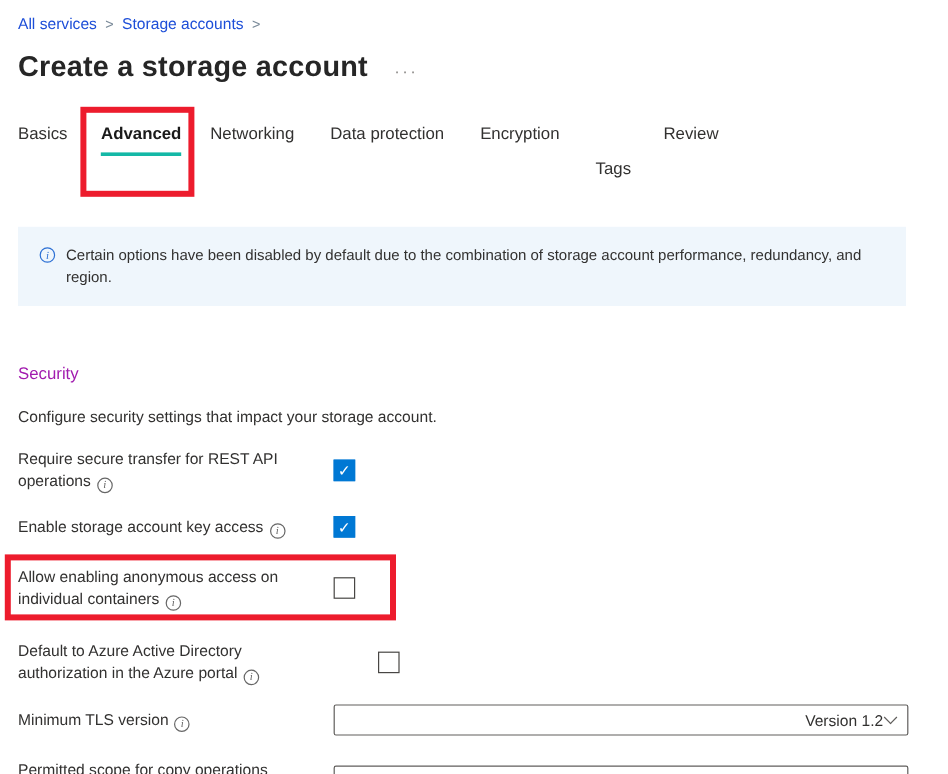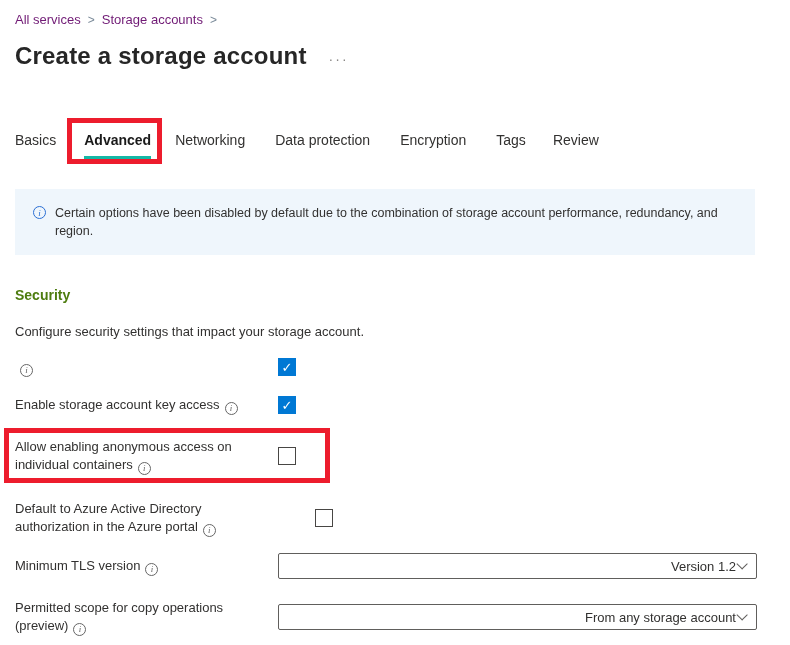--- a/index.html
+++ b/index.html
@@ -2,48 +2,48 @@
 <html><head>
 <meta charset="utf-8">
 <style>
   * { margin:0; padding:0; box-sizing:border-box; }
   html,body { width:790px; height:645px; background:#ffffff; overflow:hidden; }
   body { font-family:"Liberation Sans","DejaVu Sans",sans-serif; color:#323130; }
   .page { position:relative; width:790px; height:645px; padding:12px 35px 0 15px; }
 
   
   .breadcrumb { font-size:13px; line-height:16px; }
-  .breadcrumb a { color:#701a75; text-decoration:none; cursor:pointer; }
+  .breadcrumb a { color:#1d4ed8; text-decoration:none; cursor:pointer; }
   .breadcrumb .sep { color:#7a8a99; margin:0 7px; font-size:12px; }
 
   
   .title-row { margin-top:13px; display:flex; align-items:center; }
   .title-row h1 { font-size:24px; line-height:30px; font-weight:bold; color:#262626; letter-spacing:0.2px; }
   .more { color:#8a8886; font-size:14px; letter-spacing:2px; margin-left:22px; margin-top:6px; cursor:pointer; }
 
   
-  .tabs { margin-top:32px; display:flex; align-items:flex-end; }
+  .tabs { margin-top:32px; display:flex; }
   .tab { font-size:14px; line-height:17px; padding-bottom:10px; color:#323130; cursor:pointer; white-space:nowrap; }
   .tab-basics { margin-right:28px; }
   .tab-wrap { position:relative; margin-right:24px; }
   .tab.selected { font-weight:bold; color:#1a1a1a; border-bottom:3px solid #14b8a6; padding-bottom:7px; }
   .tab-networking,.tab-dataprotection,.tab-encryption { margin-right:30px; }
   .tab-tags { margin-right:27px;margin-top:29px; }
   .redbox-tab { position:absolute; left:-17px; right:-11px; top:-14px; bottom:-5px; border:5px solid #ed1c2d; pointer-events:none; }
 
   
   .banner { margin-top:30px; width:740px; background:#eff6fc; padding:15px 30px 15px 18px; display:flex; align-items:flex-start; }
   .banner-text { font-size:12.5px; line-height:18px; color:#323130; }
   .info-icon { display:inline-flex; align-items:center; justify-content:center; width:13px; height:13px; border-radius:50%; font-size:9px; font-style:italic; font-family:"Liberation Serif",serif; flex:none; }
   .info-icon.blue { border:1px solid #2b6fd4; color:#2b6fd4; margin-right:9px; margin-top:2px; }
   .info-icon.gray { border:1px solid #666666; color:#666666; margin-left:5px; position:relative; top:2px; display:inline-flex; }
   .info-icon::before { content:"i"; }
 
   
-  .section-heading { margin-top:32px; font-size:14px; font-weight:bold; color:#4d7c0f; }
+  .section-heading { margin-top:48px; font-size:14px; font-weight:normal; color:#a21caf; }
   .section-desc { margin-top:21px; font-size:13px; }
 
   
   .rows { margin-top:19px; }
   .row { display:grid; grid-template-columns:263px 479px; align-items:center; margin-bottom:20px; position:relative; }
   .row .label { font-size:13px; line-height:18px; max-width:250px; }
   .row-allow { margin-bottom:26px; }
   .row-keyaccess { margin-bottom:24px; }
   .row-aad { margin-bottom:17px;gap:37px; }
   .row-tls { }
@@ -92,21 +92,21 @@
     <span class="banner-text">Certain options have been disabled by default due to the combination of storage account performance, redundancy, and region.</span>
   </div>
 
   <div class="section-heading">Security</div>
   <div class="section-desc">Configure security settings that impact your storage account.</div>
 
   <div class="rows">
 
     <div class="row">
       <div class="label">
-        <span class="info-icon gray"></span>
+        <span>Require secure transfer for REST API operations</span><span class="info-icon gray"></span>
       </div>
       <div>
         <div class="checkbox checked"></div>
       </div>
     </div>
 
     <div class="row row-keyaccess">
       <div class="label">
         <span>Enable storage account key access</span><span class="info-icon gray"></span>
       </div>

